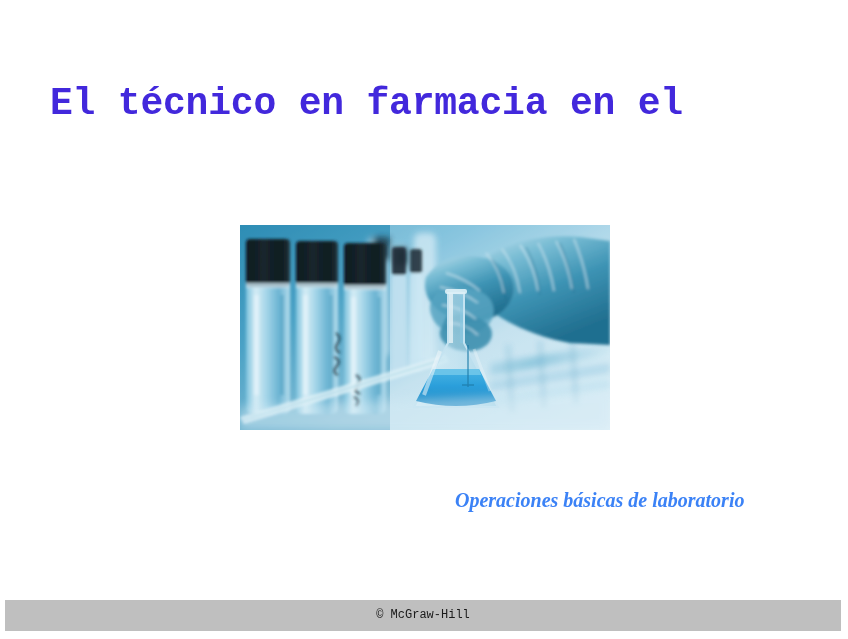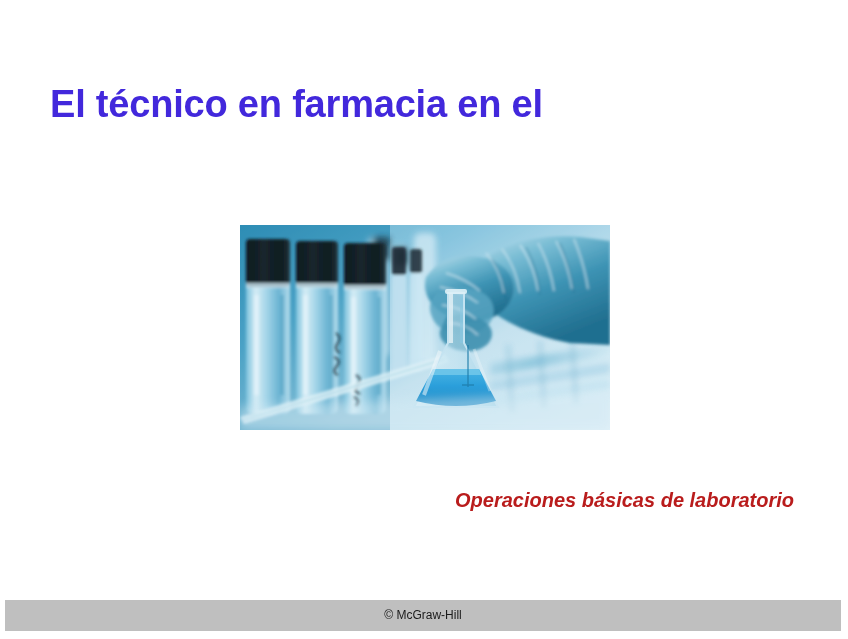--- a/index.html
+++ b/index.html
@@ -20,21 +20,21 @@
   }
 
   
   #title-block {
     position: absolute;
     left: 50px;
     top: 72px;
     width: 700px;
   }
   .title-line {
-    font-family: Liberation Sans, sans-serif;
+    font-family: Liberation Mono, monospace;
     font-weight: bold;
     font-size: 38px;
     line-height: 64px;
     letter-spacing: -0.2px;
     color: #4228DC;
     white-space: nowrap;
   }
 
   
   #photo {
@@ -51,26 +51,26 @@
     width: 370px;
     height: 205px;
   }
 
   
   #subtitle {
     position: absolute;
     left: 455px;
     top: 487px;
     width: 370px;
-    font-family: Liberation Sans, sans-serif;
+    font-family: Liberation Serif, serif;
     font-weight: bold;
     font-style: italic;
     font-size: 20px;
     line-height: 26px;
-    color: #b91c1c;
+    color: #3b82f6;
     text-align: left;
     white-space: nowrap;
   }
 
   
   #footer-bar {
     position: absolute;
     left: 5px;
     top: 600px;
     width: 836px;
@@ -78,21 +78,21 @@
     background: #bfbfbf;
   }
   #footer-text {
     position: absolute;
     left: 0;
     top: 0;
     width: 836px;
     height: 31px;
     line-height: 31px;
     text-align: center;
-    font-family: Liberation Sans, sans-serif;
+    font-family: Liberation Mono, monospace;
     font-size: 12px;
     color: #1a1a1a;
   }
 </style>
 </head>
 <body>
 
 <div id="slide">
 
   <div id="title-block">

